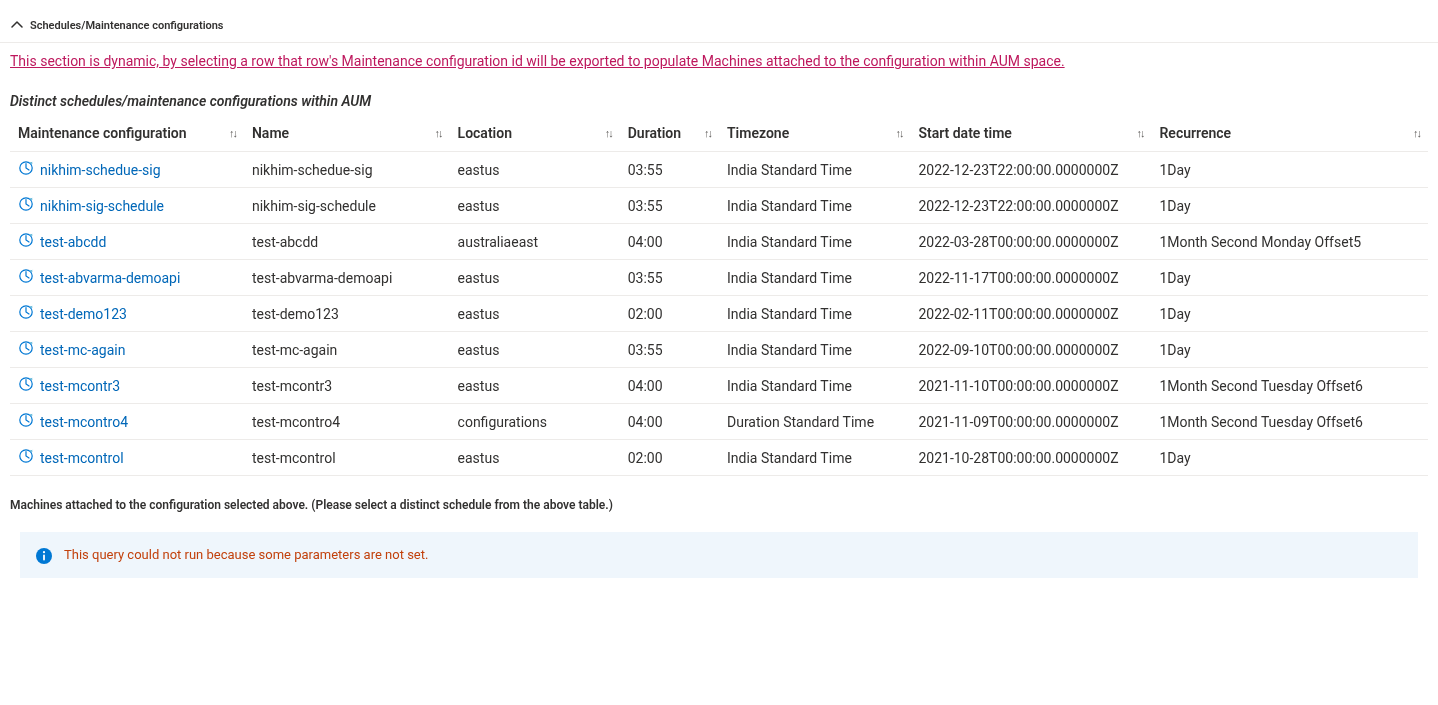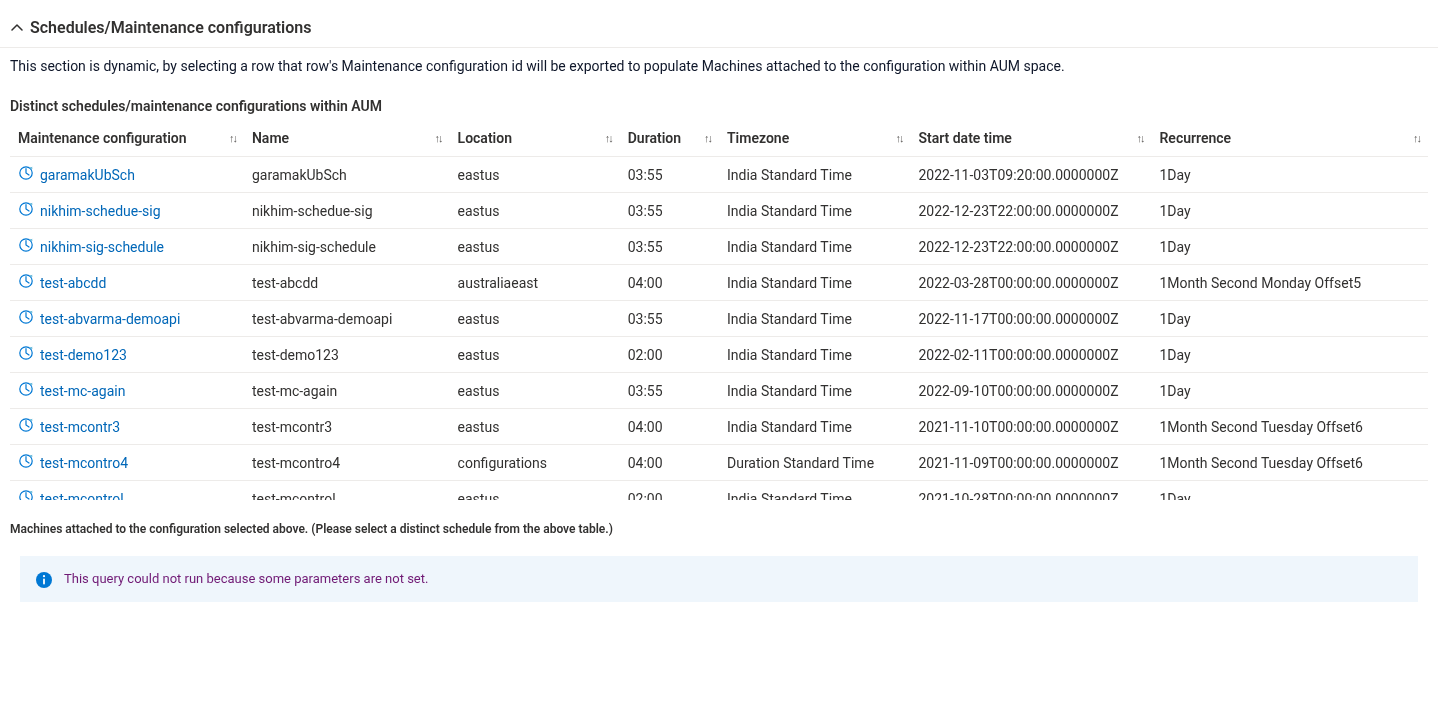--- a/index.html
+++ b/index.html
@@ -11,44 +11,46 @@
     font-size: 14px;
   }
   .page {
     padding: 0 0 20px 0;
   }
   .section-header {
     display: flex;
     align-items: center;
     gap: 6px;
     font-weight: 600;
-    font-size: 16px;
+    font-size: 11px;
     padding: 18px 10px 10px 10px;
     cursor: pointer;
   }
   .section-header .chev {
     width: 14px;
     height: 14px;
     display: inline-flex;
     align-items: center;
     justify-content: center;
   }
   .content-block {
     border-top: 1px solid #edebe9;
     padding: 0 10px;
   }
   .intro-text {
     padding: 10px 0 14px 0;
     font-size: 14px;
-    color: #0f172a;
+    color: #be185d;
+    text-decoration: underline;
   }
   .subheader {
     font-weight: 600;
     font-size: 14px;
     padding: 10px 0 6px 0;
+    font-style: italic;
   }
   table.grid {
     width: 100%;
     border-collapse: collapse;
     table-layout: fixed;
   }
   table.grid th {
     text-align: left;
     font-weight: 600;
     font-size: 14px;
@@ -113,21 +115,21 @@
   }
   .info-banner .info-icon {
     width: 16px;
     height: 16px;
     flex: 0 0 16px;
     margin-top: 2px;
   }
   .info-text {
     font-size: 13px;
     line-height: 1.4;
-    color: #701a75;
+    color: #c2410c;
   }
 </style>
 </head>
 <body>
 
 <div class="page">
 
   <div class="section-header">
     <span class="chev">
       <svg viewBox="0 0 12 12" width="12" height="12">
@@ -201,38 +203,20 @@
         </thead>
         <tbody id="rows-body">
             <tr>
               <td>
                 <div class="link-cell">
                   <span><svg class="res-icon" viewBox="0 0 16 16">
                       <circle cx="8" cy="8" r="6.2" fill="none" stroke="#0078d4" stroke-width="1.2"></circle>
                       <path d="M8 3.5 V8 L11 10" fill="none" stroke="#0078d4" stroke-width="1.2" stroke-linecap="round"></path>
                       <path d="M12.5 2.2 L14 3.7 M14 2.2 L12.5 3.7" stroke="#59b4d9" stroke-width="1" stroke-linecap="round"></path>
                     </svg></span>
-                  <a href="#">garamakUbSch</a>
-                </div>
-              </td>
-              <td>garamakUbSch</td>
-              <td>eastus</td>
-              <td>03:55</td>
-              <td>India Standard Time</td>
-              <td>2022-11-03T09:20:00.0000000Z</td>
-              <td>1Day</td>
-            </tr>
-            <tr>
-              <td>
-                <div class="link-cell">
-                  <span><svg class="res-icon" viewBox="0 0 16 16">
-                      <circle cx="8" cy="8" r="6.2" fill="none" stroke="#0078d4" stroke-width="1.2"></circle>
-                      <path d="M8 3.5 V8 L11 10" fill="none" stroke="#0078d4" stroke-width="1.2" stroke-linecap="round"></path>
-                      <path d="M12.5 2.2 L14 3.7 M14 2.2 L12.5 3.7" stroke="#59b4d9" stroke-width="1" stroke-linecap="round"></path>
-                    </svg></span>
                   <a href="#">nikhim-schedue-sig</a>
                 </div>
               </td>
               <td>nikhim-schedue-sig</td>
               <td>eastus</td>
               <td>03:55</td>
               <td>India Standard Time</td>
               <td>2022-12-23T22:00:00.0000000Z</td>
               <td>1Day</td>
             </tr>

